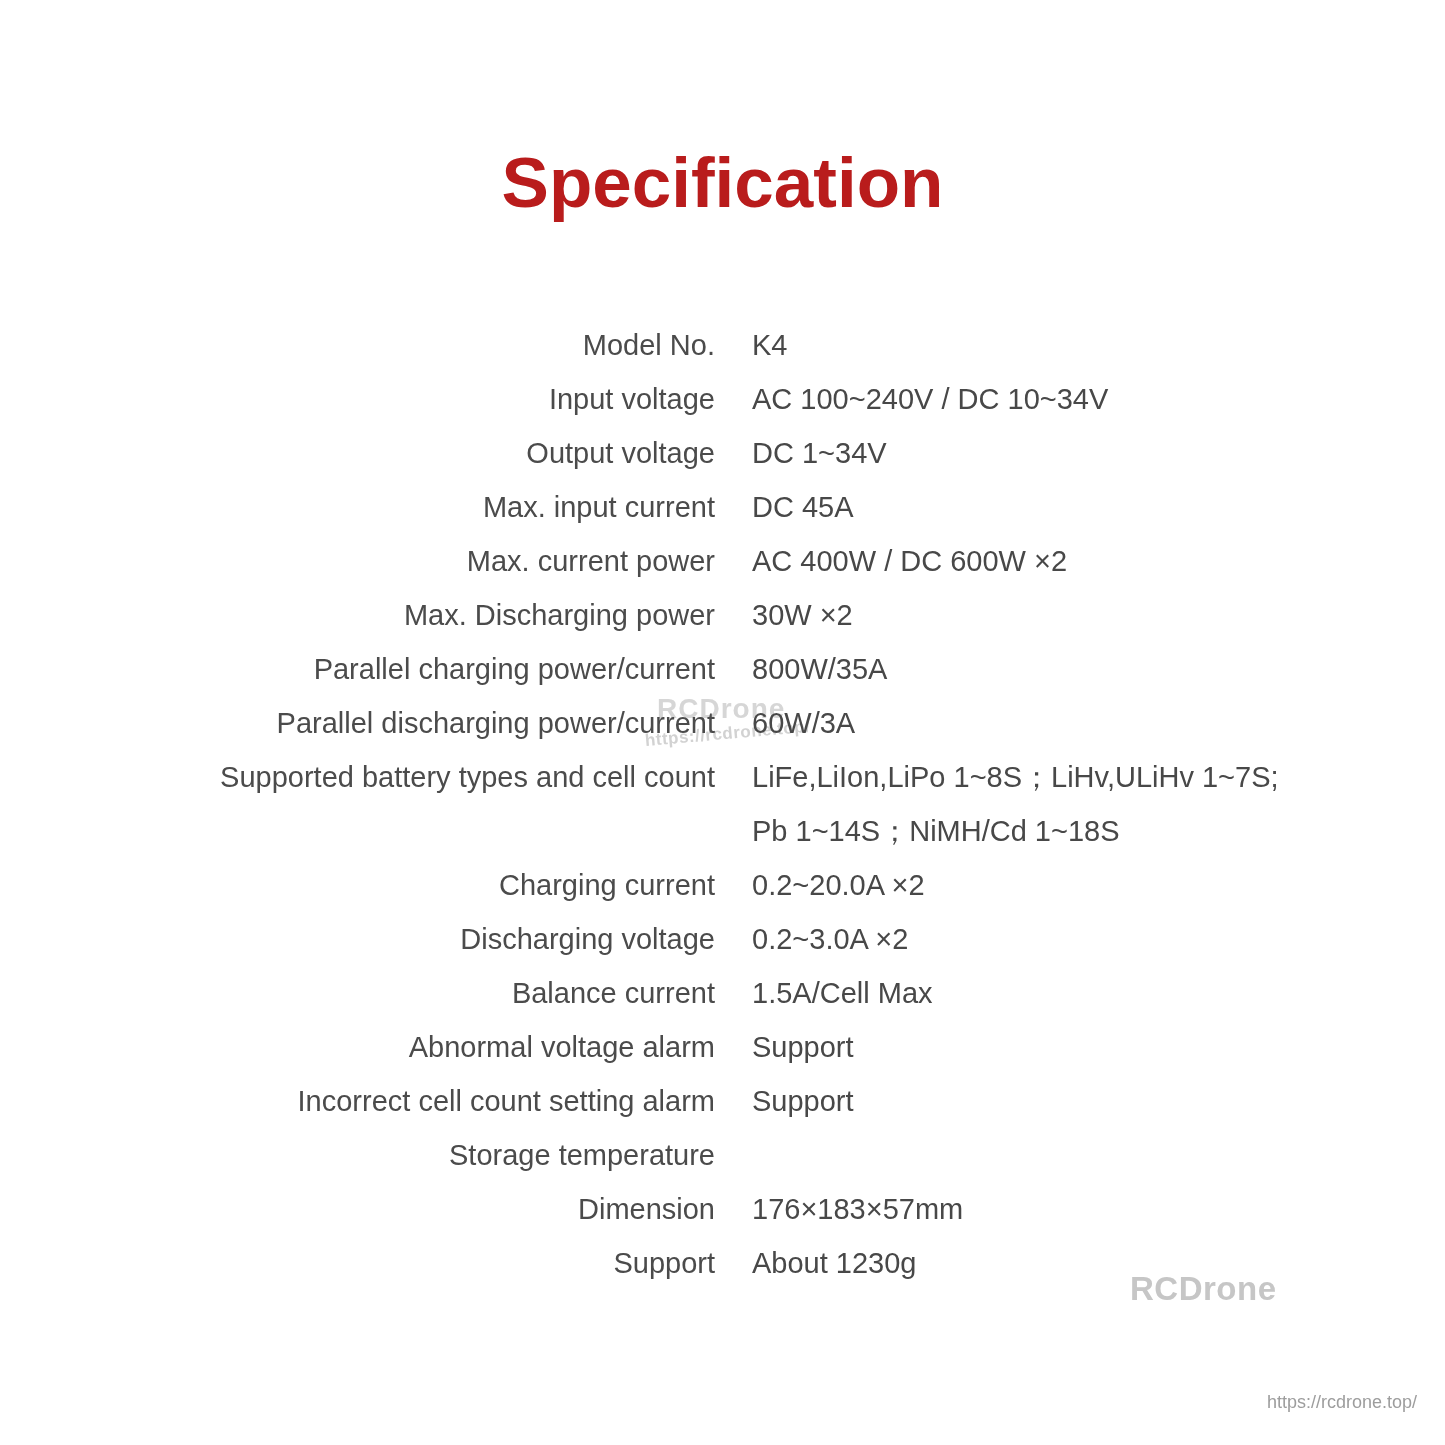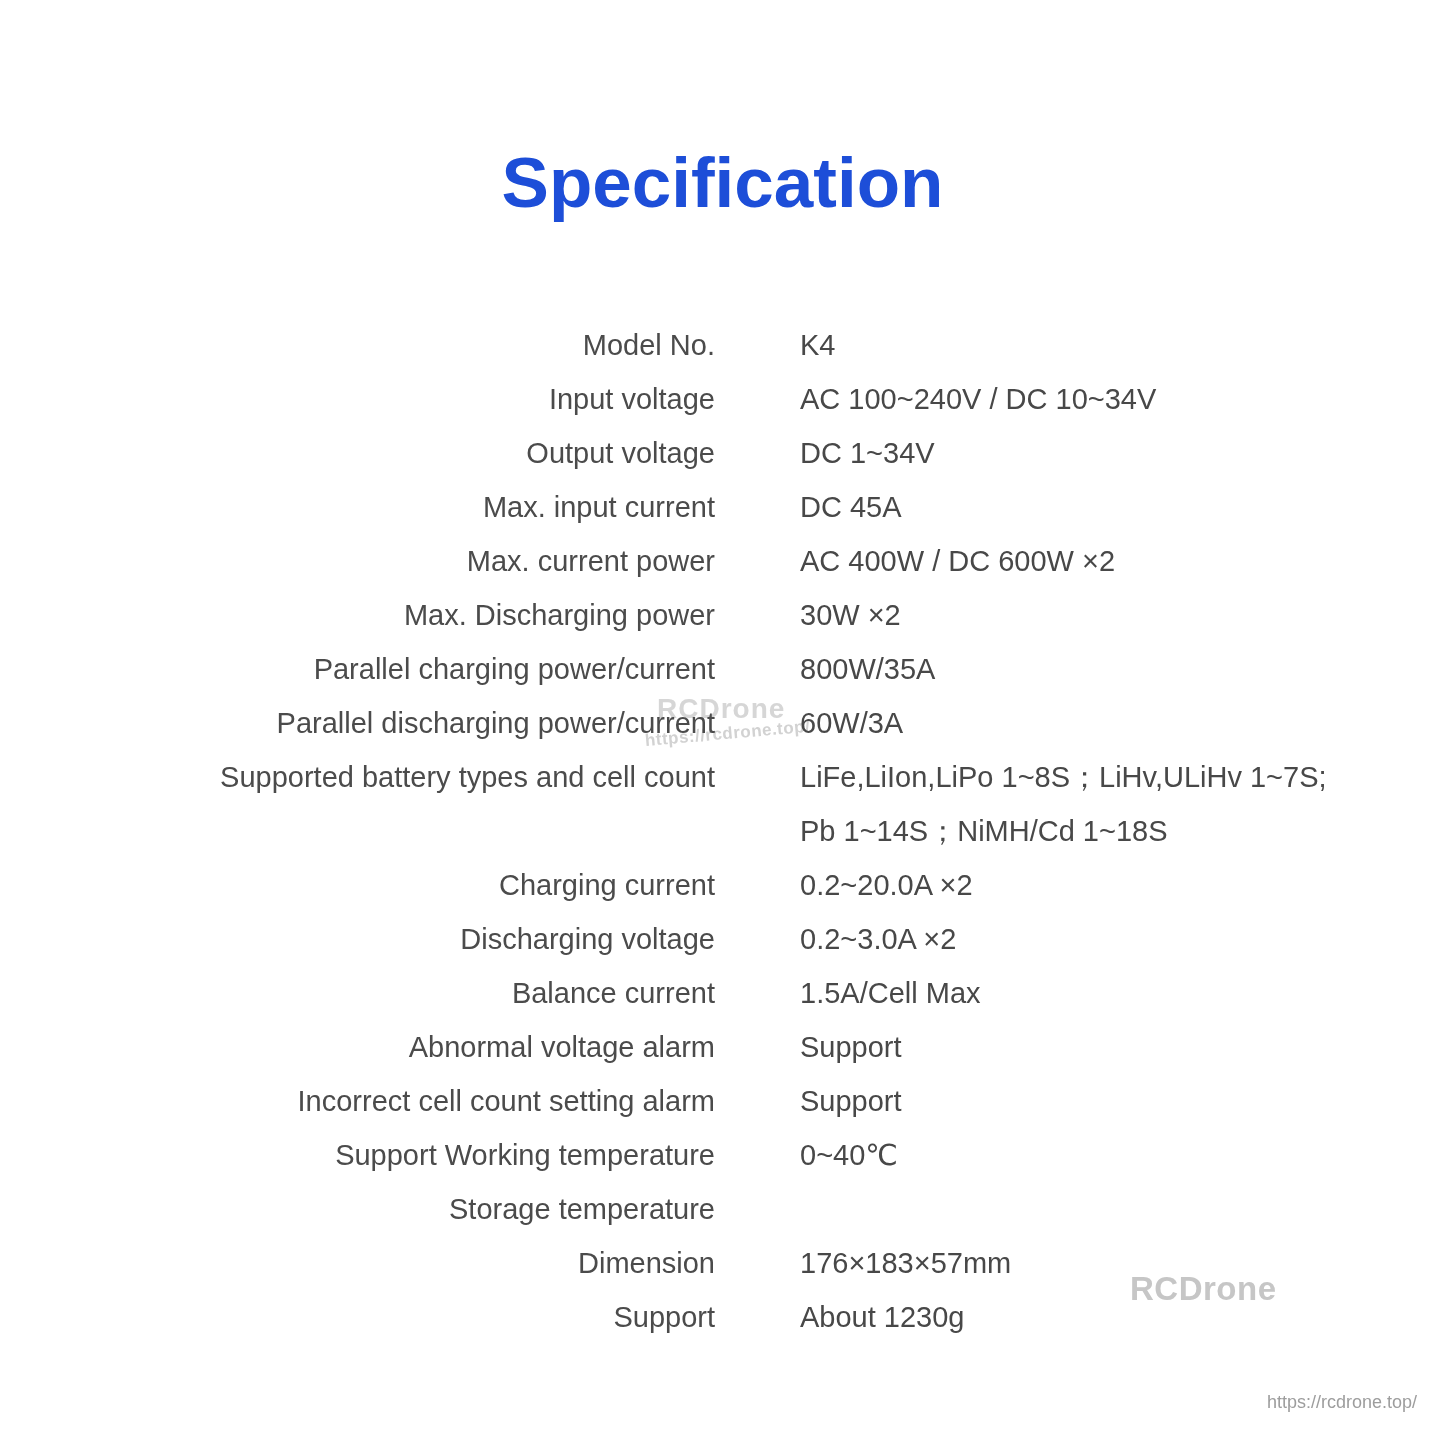--- a/index.html
+++ b/index.html
@@ -17,21 +17,21 @@
   }
   .title {
     position: absolute;
     top: 142px;
     left: 0;
     width: 100%;
     text-align: center;
     font-size: 71px;
     font-weight: 600;
     letter-spacing: 0px;
-    color: #1d4ed8;
+    color: #b91c1c;
   }
   .spec-table {
     position: absolute;
     top: 318px;
     left: 0;
     width: 1300px;
   }
   .row {
     display: grid;
     grid-template-columns: 715px auto;
@@ -44,21 +44,20 @@
     line-height: 54px;
     color: #4b4b4b;
     white-space: nowrap;
   }
   .value {
     text-align: left;
     font-size: 29px;
     line-height: 54px;
     color: #484848;
     white-space: nowrap;
-    margin-left: 48px;
   }
   .value .vline { line-height: 54px; }
   .wm-center-brand {
     position: absolute;
     top: 693px;
     left: 657px;
     font-size: 28px;
     font-weight: 600;
     color: #c9c9c9;
     opacity: 0.75;
@@ -184,26 +183,20 @@
           <div class="vline">Support</div>
         </div>
       </div>
       <div class="row">
         <div class="label">Incorrect cell count setting alarm</div>
         <div class="value">
           <div class="vline">Support</div>
         </div>
       </div>
       <div class="row">
-        <div class="label">Support Working temperature</div>
-        <div class="value">
-          <div class="vline">0~40℃</div>
-        </div>
-      </div>
-      <div class="row">
         <div class="label">Storage temperature</div>
       </div>
       <div class="row">
         <div class="label">Dimension</div>
         <div class="value">
           <div class="vline">176×183×57mm</div>
         </div>
       </div>
       <div class="row">
         <div class="label">Support</div>

